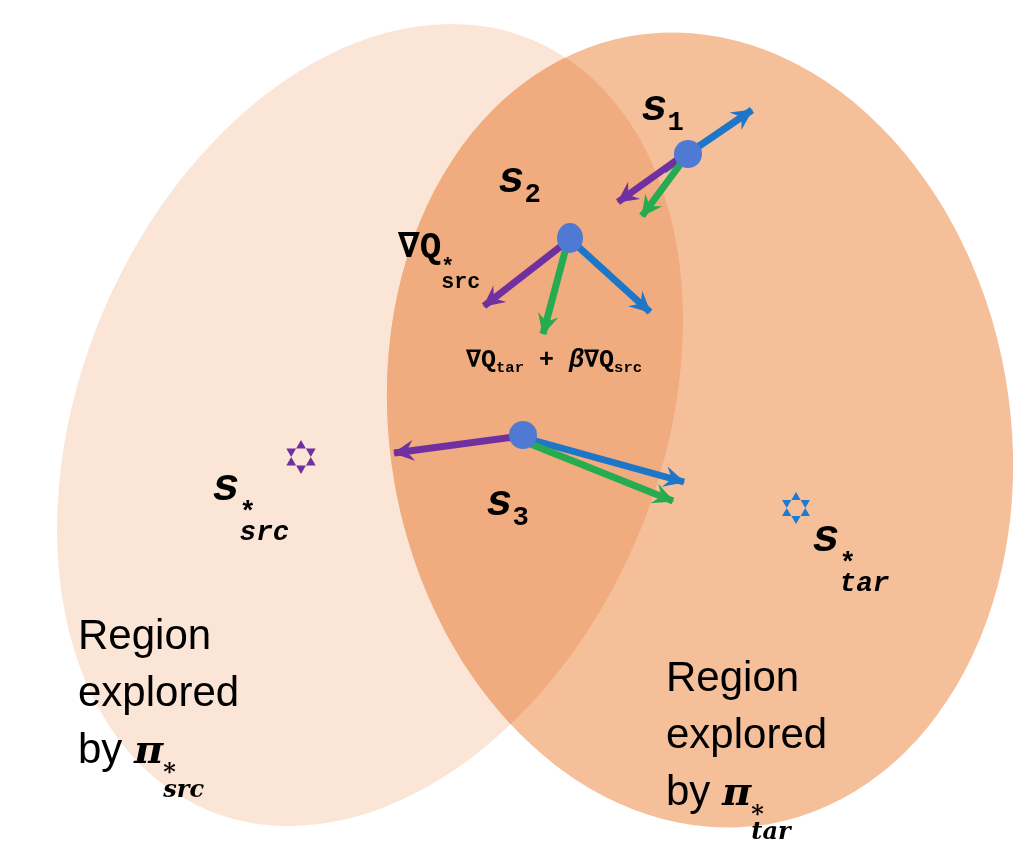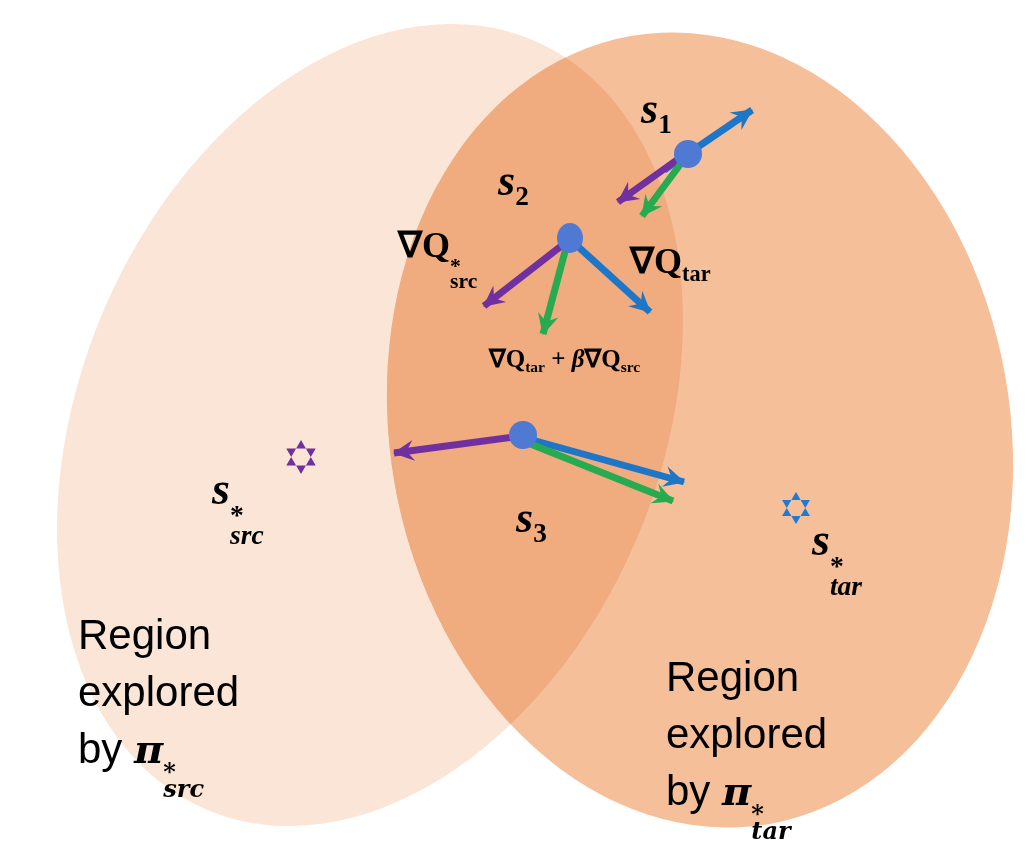--- a/index.html
+++ b/index.html
@@ -16,21 +16,21 @@
     position: absolute;
     left: 0; top: 0;
   }
   .lbl {
     position: absolute;
     white-space: nowrap;
     color: #000;
   }
   
   .math {
-    font-family: Liberation Serif, serif;
+    font-family: Liberation Mono, monospace;
     font-weight: bold;
     text-align: right;
   }
   .it { font-style: italic; }
   .state-lbl { font-size: 44px; }
   .grad-lbl  { font-size: 36px; }
   .combo-lbl { font-size: 25px; }
   .opt-lbl   { font-size: 46px; }
   
   .sub {
@@ -110,30 +110,29 @@
     <ellipse cx="523" cy="435" rx="14" ry="14" fill="#4f79d2"></ellipse>
 
     <path d="M301 440 L286.3 465.5 L315.7 465.5 Z M301 474 L286.3 448.5 L315.7 448.5 Z" fill="#7030a0"></path>
     <path d="M796 492 L782.1 516 L809.9 516 Z M796 524 L782.1 500 L809.9 500 Z" fill="#1e7ad2"></path>
   </svg>
 
   <div class="lbl math it state-lbl" style="left:641px; top:83px;"><span>s</span><span class="sub" style="font-style:normal">1</span></div>
 
   <div class="lbl math it state-lbl" style="left:498px; top:155px;"><span>s</span><span class="sub" style="font-style:normal">2</span></div>
 
-  <div class="lbl math it state-lbl" style="left:486px; top:492px;margin-left:30px;"><span>s</span><span class="sub" style="font-style:normal">3</span></div>
+  <div class="lbl math it state-lbl" style="left:486px; top:478px;"><span>s</span><span class="sub" style="font-style:normal">3</span></div>
 
   <div class="lbl math grad-lbl" style="left:398px; top:224px;"><span>∇Q</span><span class="stack">
         <span class="st-sup">*</span>
         <span class="st-sub">src</span>
       </span></div>
 
-  <div class="lbl math grad-lbl" style="left:630px; top:240px;"><span>∇Q</span><span class="sub">tar</span></div>
 
-  <div class="lbl math combo-lbl" style="left:466px; top:344px;margin-left:23px;"><span>∇Q</span><span class="sub">tar</span>&nbsp;<span>+</span>&nbsp;<span class="it">β</span><span>∇Q</span><span class="sub">src</span></div>
+  <div class="lbl math combo-lbl" style="left:466px; top:344px;"><span>∇Q</span><span class="sub">tar</span>&nbsp;<span>+</span>&nbsp;<span class="it">β</span><span>∇Q</span><span class="sub">src</span></div>
 
   <div class="lbl math it opt-lbl" style="left:212px; top:462px;"><span>s</span><span class="stack">
         <span class="st-sup" style="font-style:normal">*</span>
         <span class="st-sub">src</span>
       </span></div>
 
   <div class="lbl math it opt-lbl" style="left:812px; top:513px;"><span>s</span><span class="stack">
         <span class="st-sup" style="font-style:normal">*</span>
         <span class="st-sub">tar</span>
       </span></div>

